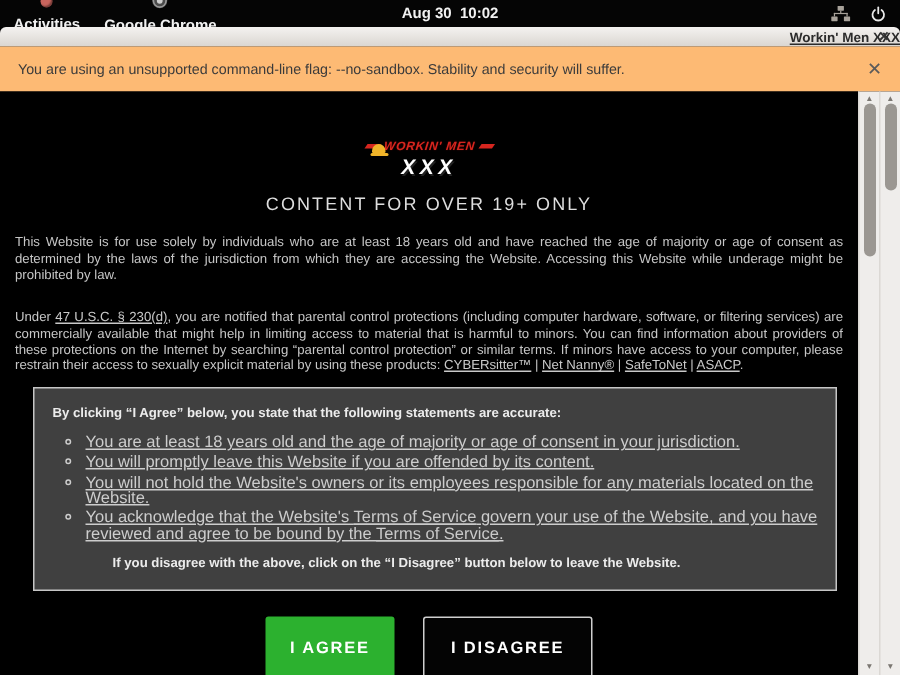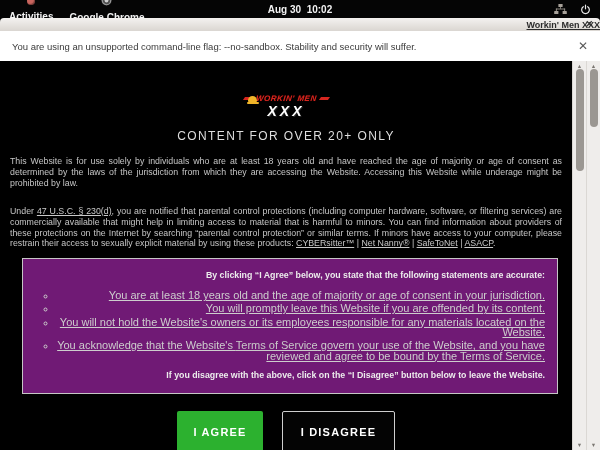--- a/index.html
+++ b/index.html
@@ -19,21 +19,21 @@
 
   
   .titlebar { position:absolute; top:18px; left:0; right:0; height:14px;
               background:linear-gradient(#f4f2f0,#dad6d1); border-bottom:1px solid #a9a49e;
               border-radius:4px 4px 0 0; display:flex; align-items:center; justify-content:flex-end;
               color:#2b2b2b; font-size:9px; font-weight:bold;text-decoration:underline; }
   .titlebar-close { position:absolute; right:7px; top:0; height:13px; line-height:13px;
                     font-size:9px; font-weight:bold; color:#333; cursor:default; }
 
   
-  .infobar { position:absolute; top:31px; left:0; right:0; height:30px; background:#ffffff;
+  .infobar { position:absolute; top:31px; left:0; right:0; height:30px; background:#fdba74;
              display:flex; align-items:center; padding:0 12px; color:#3b3b3b; font-size:9.5px; }
   .infobar-close { margin-left:auto; color:#5a5a5a; font-size:12px; line-height:12px; cursor:default; }
 
   
   .page { position:absolute; top:61px; left:0; right:28px; bottom:0; background:#000;
           color:#c6c6c6; padding-top:26px; overflow:hidden; }
 
   
   .logo { width:110px; margin:0 auto; text-align:center; position:relative; }
   .logo-top { display:inline-block; color:var(--logo-red,#d6261f); font-size:8px; font-weight:900;
@@ -53,21 +53,21 @@
   .heading { margin-top:11px; text-align:center; color:#dedede; font-size:12px;
              letter-spacing:1.4px; font-weight:400; }
 
   .para { margin:0 10px; text-align:justify; font-size:8.8px; line-height:10.9px; color:#c6c6c6; }
   .para1 { margin-top:13px; }
   .para2 { margin-top:17px; }
   .inline-link { color:#c9c9c9; text-decoration:underline; cursor:pointer; }
 
   
   .agreement-box { margin:9px 14px 0 22px; border:1px solid #c6c6c6; padding:11px 12px 12px 12px;
-                   background:#701a75;text-align:right; }
+                   background:#404040; }
   .box-intro { font-weight:bold; color:#ececec; font-size:8.8px; line-height:11px; }
   .box-list { margin:9px 0 0 0; padding-left:22px; list-style:circle; }
   .box-list li { font-size:11px; line-height:10.6px; margin-bottom:2.5px; color:#cdcdcd;text-decoration:underline; }
   .box-note { margin-top:9px; font-weight:bold; color:#ececec; font-size:8.8px; line-height:11px;padding-left:40px; }
   .box-date { margin-top:9px; font-size:8.8px; color:#c6c6c6; }
 
   
   .buttons { display:flex; justify-content:center; gap:19px; margin-top:17px; }
   .btn { height:42px; display:flex; align-items:center; justify-content:center; color:#fff;
          font-size:11px; font-weight:bold; letter-spacing:1.2px; cursor:pointer; border-radius:2px; }
@@ -144,21 +144,21 @@
   </div>
 
   <div class="page">
 
     <div class="logo">
       <span class="logo-top">WORKIN' MEN</span>
       <span class="logo-hat"></span>
       <div class="logo-xxx">XXX</div>
     </div>
 
-    <div class="heading">CONTENT FOR OVER 20+ ONLY</div>
+    <div class="heading">CONTENT FOR OVER 19+ ONLY</div>
 
     <p class="para para1">This Website is for use solely by individuals who are at least 18 years old and have reached the age of majority or age of consent as determined by the laws of the jurisdiction from which they are accessing the Website. Accessing this Website while underage might be prohibited by law.</p>
 
     <p class="para para2"><span>Under </span><a class="inline-link">47 U.S.C. § 230(d)</a><span>, you are notified that parental control protections (including computer hardware, software, or filtering services) are commercially available that might help in limiting access to material that is harmful to minors. You can find information about providers of these protections on the Internet by searching “parental control protection” or similar terms. If minors have access to your computer, please restrain their access to sexually explicit material by using these products: </span><a class="inline-link">CYBERsitter™</a><span> | </span><a class="inline-link">Net Nanny®</a><span> | </span><a class="inline-link">SafeToNet</a><span> | </span><a class="inline-link">ASACP</a><span>.</span></p>
 
     <div class="agreement-box">
       <div class="box-intro">By clicking “I Agree” below, you state that the following statements are accurate:</div>
       <ul class="box-list">
         <li>You are at least 18 years old and the age of majority or age of consent in your jurisdiction.</li>
         <li>You will promptly leave this Website if you are offended by its content.</li>

